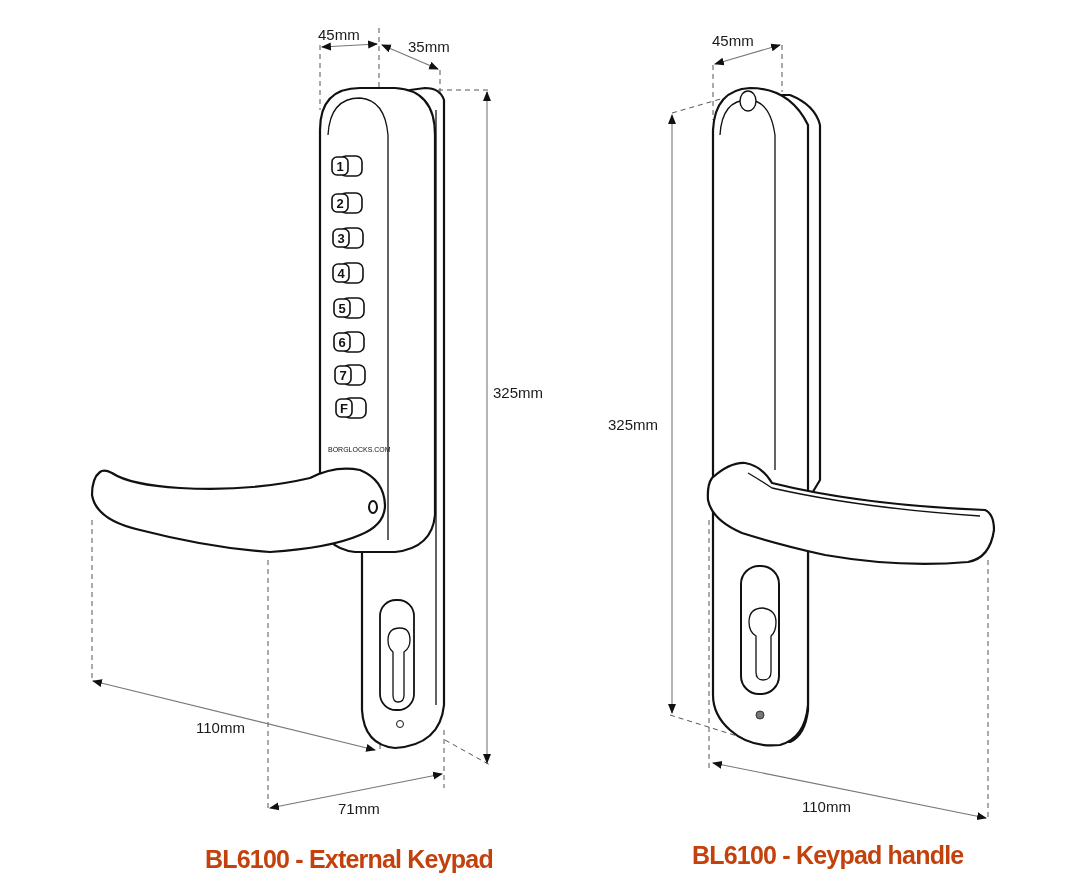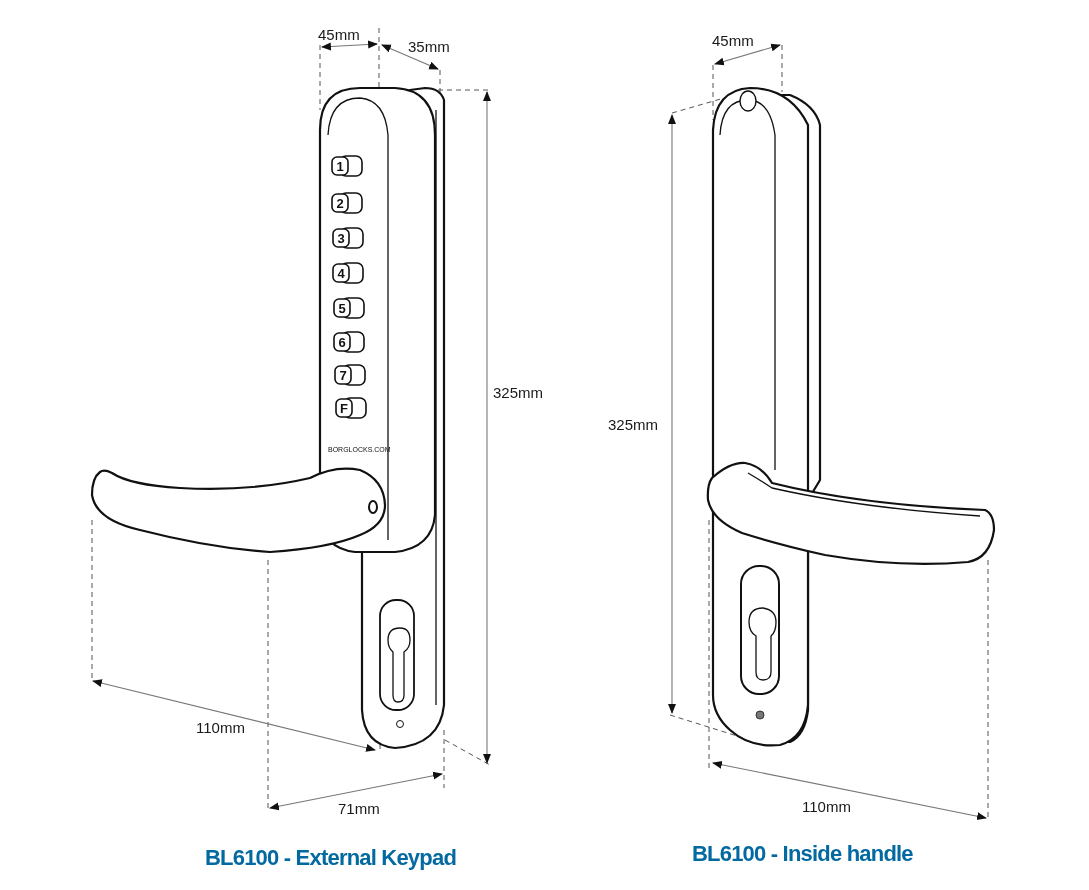--- a/index.html
+++ b/index.html
@@ -1,21 +1,21 @@
 <!DOCTYPE html>
 <html><head>
 <meta charset="utf-8">
 <style>
   html, body { margin:0; padding:0; background:#ffffff; }
   body { width:1089px; height:890px; position:relative; overflow:hidden; font-family:"Liberation Sans", sans-serif; }
   #diagram { position:absolute; left:0; top:0; width:1089px; height:890px; }
   .dim-label { font-family:"Liberation Sans", sans-serif; font-size:15px; fill:#1a1a1a; }
   .key-label { font-family:"Liberation Sans", sans-serif; font-weight:bold; font-size:13px; fill:#111; }
   .brand { font-family:"Liberation Sans", sans-serif; font-size:7px; fill:#111; }
-  .caption { position:absolute; font-family:"Liberation Sans", sans-serif; font-weight:bold; color:#0369a1; font-size:22px; letter-spacing:-0.8px; white-space:nowrap; }
+  .caption { position:absolute; font-family:"Liberation Sans", sans-serif; font-weight:bold; color:#c2410c; font-size:25px; letter-spacing:-0.8px; white-space:nowrap; }
   .outline { fill:#fff; stroke:#111; stroke-width:2.2; stroke-linejoin:round; }
   .inner { fill:none; stroke:#111; stroke-width:1.3; }
   .dash { fill:none; stroke:#555; stroke-width:1; stroke-dasharray:5 4; }
   .dimline { fill:none; stroke:#777; stroke-width:1.1; }
   .key { fill:#fff; stroke:#111; stroke-width:1.6; }
 </style>
 </head>
 <body>
 
 <svg id="diagram" viewBox="0 0 1089 890" xmlns="http://www.w3.org/2000/svg">
@@ -148,13 +148,13 @@
       <line class="dimline" x1="672" y1="115" x2="672" y2="713" marker-start="url(#ah)" marker-end="url(#ah)"></line>
       <text class="dim-label" x="608" y="430">325mm</text>
 
       <line class="dimline" x1="713" y1="763" x2="986" y2="818" marker-start="url(#ah)" marker-end="url(#ah)"></line>
       <text class="dim-label" x="802" y="812">110mm</text>
     </g>
   </g>
 </svg>
 
 <div class="caption" style="left:205px; top:845px;">BL6100 - External Keypad</div>
-<div class="caption" style="left:692px; top:841px;">BL6100 - Inside handle</div>
+<div class="caption" style="left:692px; top:841px;">BL6100 - Keypad handle</div>
 
 </body></html>

